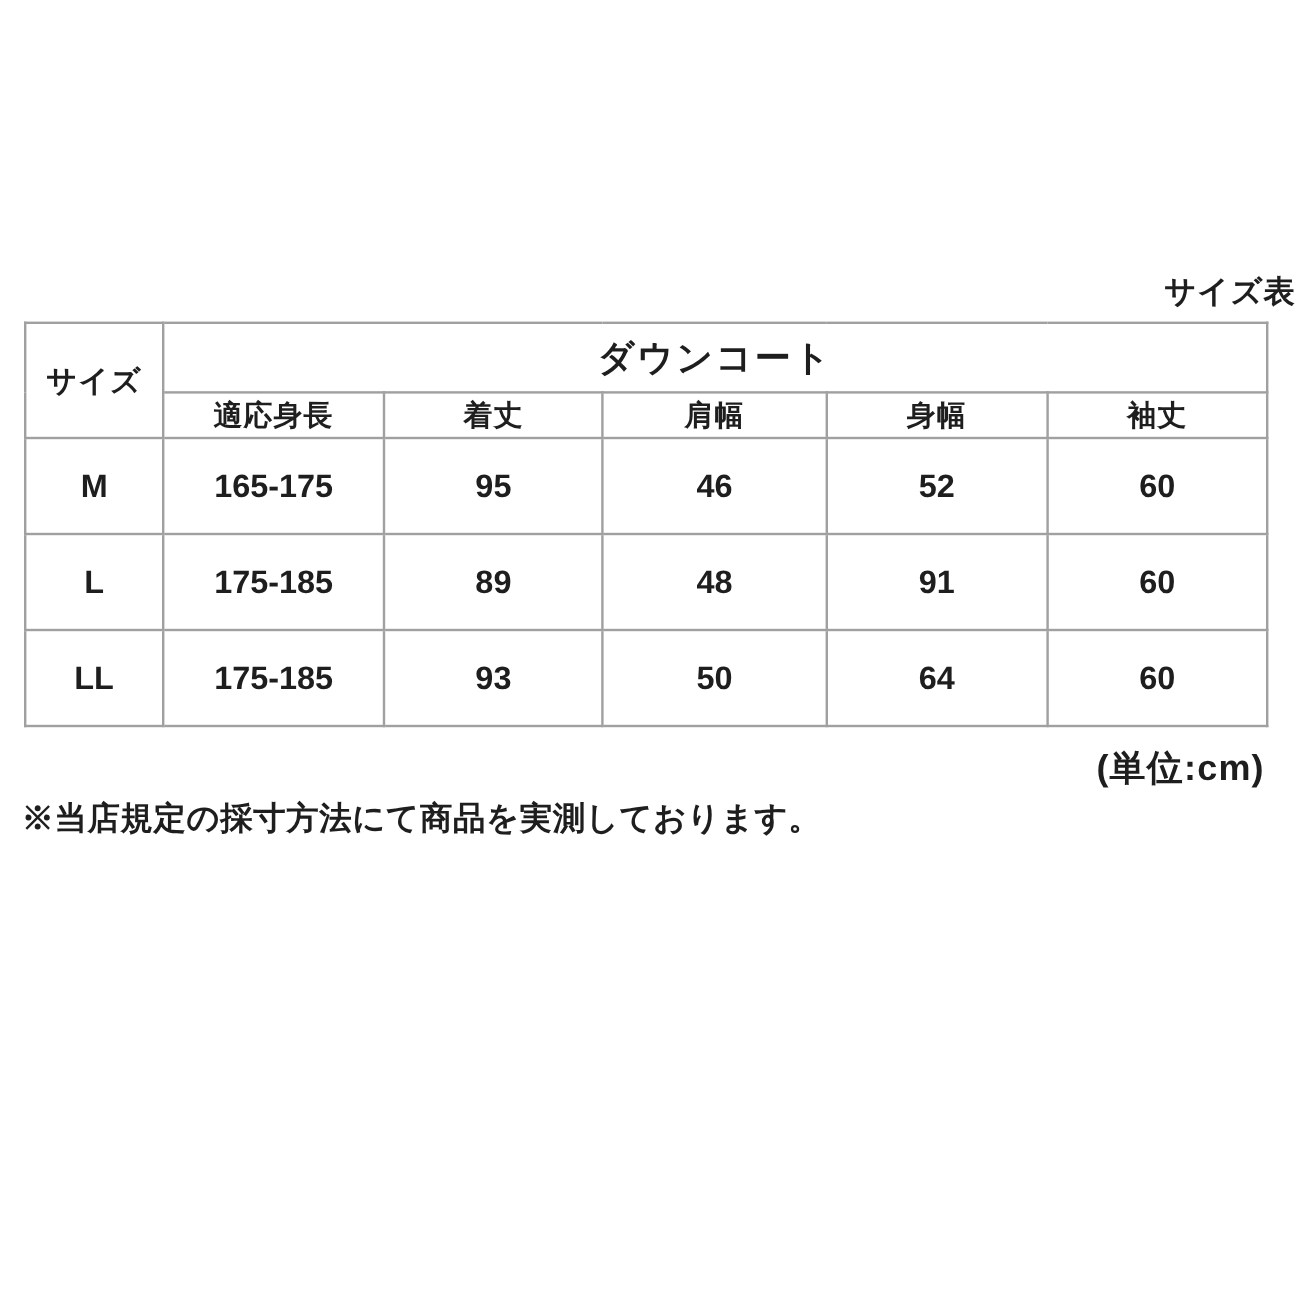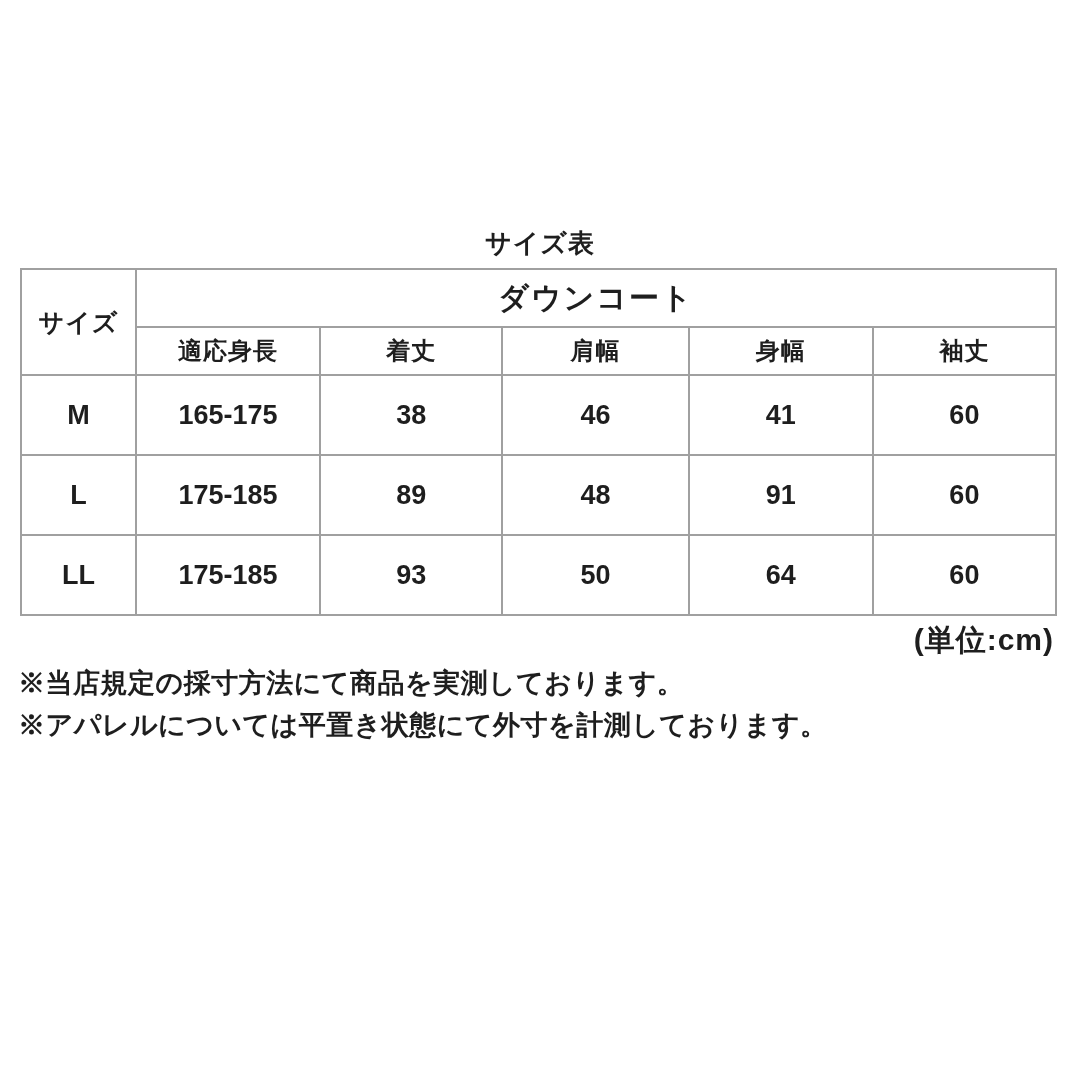--- a/index.html
+++ b/index.html
@@ -22,21 +22,21 @@
     top: 0; left: 0;
     width: 1080px;
     height: 1080px;
   }
   .page-title {
     position: absolute;
     top: 226px;
     left: 0;
     width: 1080px;
     margin: 0;
-    text-align: center;
+    text-align: right;
     font-size: 26px;
     letter-spacing: 1px;
     color: #1e1e1e;
   }
   table.size-table {
     position: absolute;
     top: 268px;
     left: 20px;
     width: 1037px;
     border-collapse: collapse;
@@ -46,21 +46,21 @@
   table.size-table th,
   table.size-table td {
     border: 2px solid #a0a0a0;
     text-align: center;
     vertical-align: middle;
     padding: 0;
     font-weight: bold;
     color: #1e1e1e;
   }
   tr.row-product   { height: 58px; }
-  tr.row-measures  { height: 48px; }
+  tr.row-measures  { height: 38px; }
   tr.row-data      { height: 80px; }
   th.cell-size-header   { font-size: 25px; letter-spacing: 1px; }
   th.cell-product       { font-size: 30px; letter-spacing: 2px; }
   tr.row-measures th    { font-size: 24px; letter-spacing: 1px; }
   tr.row-data td        { font-size: 27px; }
   td.cell-size          { font-size: 27px; }
   .unit-label {
     position: absolute;
     top: 620px;
     right: 26px;
@@ -107,23 +107,23 @@
       <tr class="row-measures">
         <th>適応身長</th>
         <th>着丈</th>
         <th>肩幅</th>
         <th>身幅</th>
         <th>袖丈</th>
       </tr>
       <tr class="row-data">
         <td class="cell-size">M</td>
         <td>165-175</td>
-        <td>38</td>
+        <td>95</td>
         <td>46</td>
-        <td>41</td>
+        <td>52</td>
         <td>60</td>
       </tr>
       <tr class="row-data">
         <td class="cell-size">L</td>
         <td>175-185</td>
         <td>89</td>
         <td>48</td>
         <td>91</td>
         <td>60</td>
       </tr>
@@ -135,16 +135,15 @@
         <td>64</td>
         <td>60</td>
       </tr>
     </tbody>
   </table>
 
   <div class="unit-label">(単位:cm)</div>
 
   <div class="notes">
     <p>※当店規定の採寸方法にて商品を実測しております。</p>
-    <p>※アパレルについては平置き状態にて外寸を計測しております。</p>
   </div>
 
 </div>
 
 </body></html>

